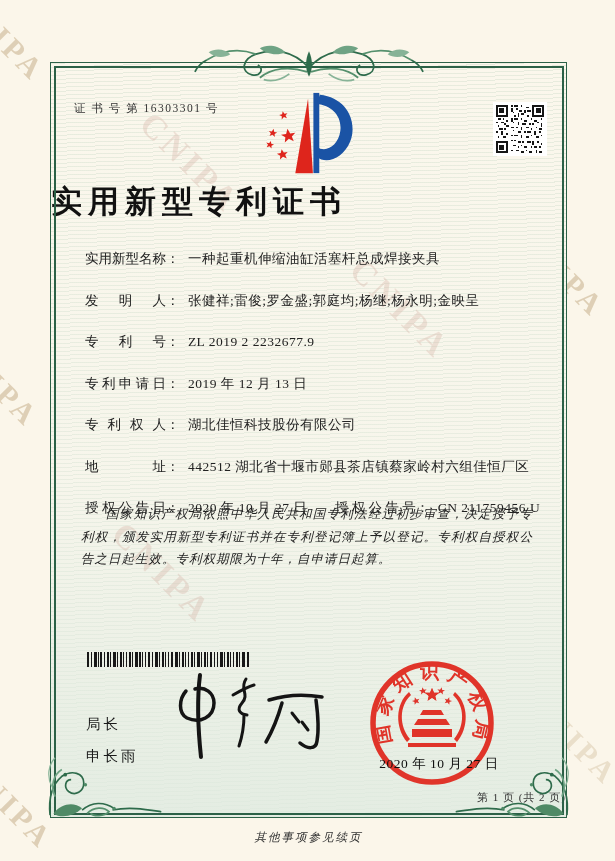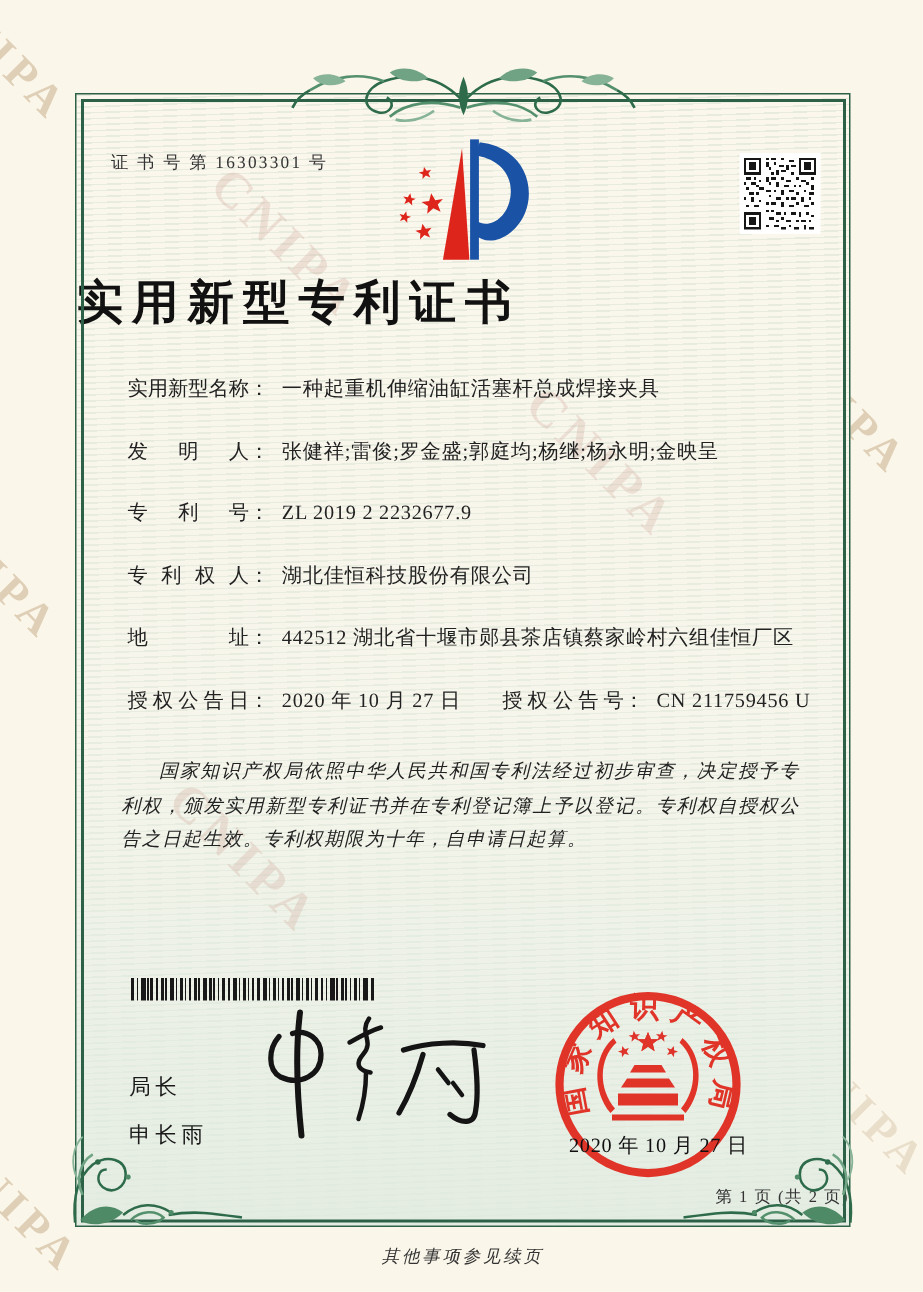--- a/index.html
+++ b/index.html
@@ -177,20 +177,24 @@
         <span class="flabel">实用新型名称</span><span class="fcolon">：</span>
         <span class="fvalue">一种起重机伸缩油缸活塞杆总成焊接夹具</span>
       </div>
       <div class="frow">
         <span class="flabel">发明人</span><span class="fcolon">：</span>
         <span class="fvalue">张健祥;雷俊;罗金盛;郭庭均;杨继;杨永明;金映呈</span>
       </div>
       <div class="frow">
         <span class="flabel">专利号</span><span class="fcolon">：</span>
         <span class="fvalue">ZL 2019 2 2232677.9</span>
+      </div>
+      <div class="frow">
+        <span class="flabel">专利申请日</span><span class="fcolon">：</span>
+        <span class="fvalue">2019 年 12 月 13 日</span>
       </div>
       <div class="frow">
         <span class="flabel">专利权人</span><span class="fcolon">：</span>
         <span class="fvalue">湖北佳恒科技股份有限公司</span>
       </div>
       <div class="frow">
         <span class="flabel">地址</span><span class="fcolon">：</span>
         <span class="fvalue">442512 湖北省十堰市郧县茶店镇蔡家岭村六组佳恒厂区</span>
       </div>
       <div class="frow double">

